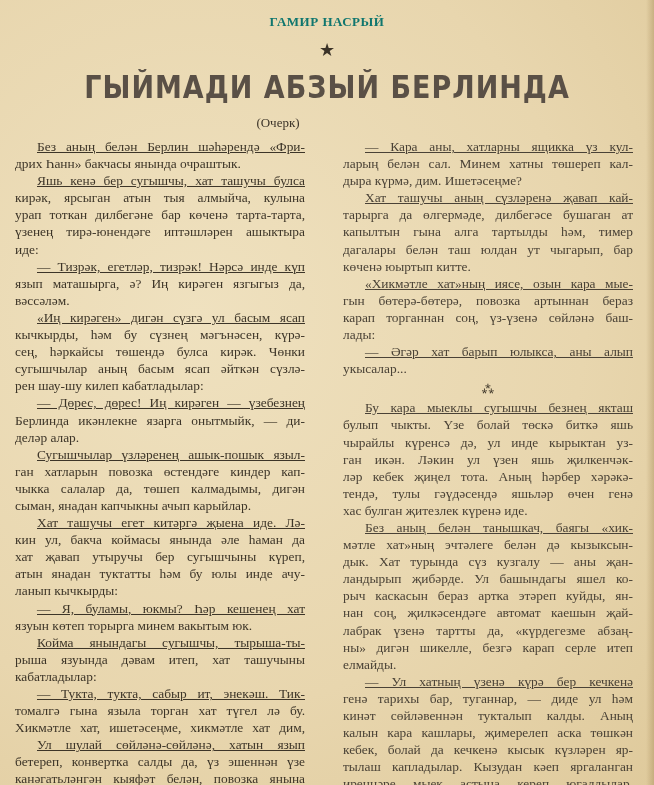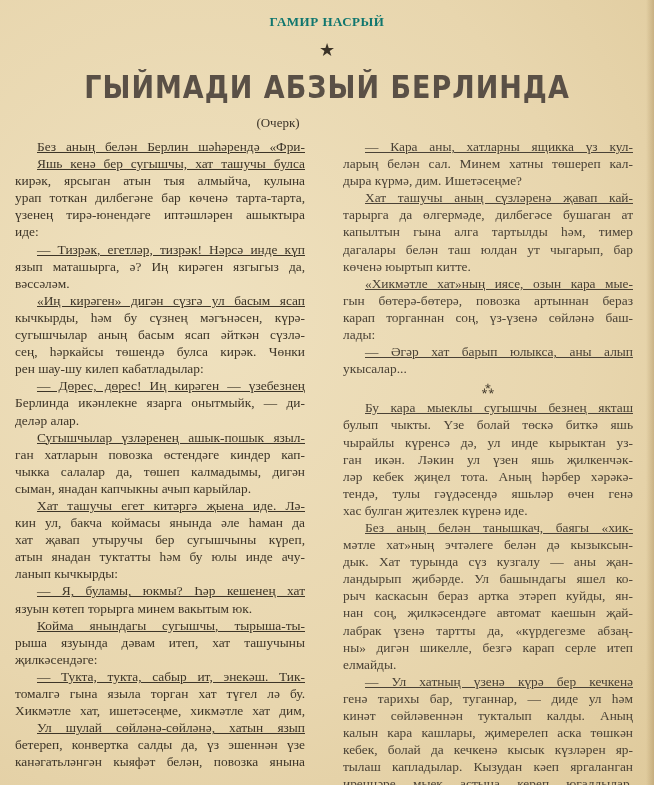--- a/index.html
+++ b/index.html
@@ -53,50 +53,51 @@
 
 <div class="page">
   <div class="right-edge"></div>
   <div class="author">ГАМИР НАСРЫЙ</div>
   <div class="star">★</div>
   <div class="title">ГЫЙМАДИ АБЗЫЙ БЕРЛИНДА</div>
   <div class="subtitle">(Очерк)</div>
 
   <div class="col col-left" id="col-left">
       <span class="line indent">Без аның белән Берлин шәһәрендә «Фри-</span>
+      <span class="line last">дрих Һанн» бакчасы янында очраштык.</span>
       <span class="line indent">Яшь кенә бер сугышчы, хат ташучы булса</span>
       <span class="line">кирәк, ярсыган атын тыя алмыйча, кулына</span>
       <span class="line">урап тоткан дилбегәне бар көченә тарта-тарта,</span>
       <span class="line">үзенең тирә-юнендәге иптәшләрен ашыктыра</span>
       <span class="line last">иде:</span>
       <span class="line indent">— Тизрәк, егетләр, тизрәк! Нәрсә инде күп</span>
       <span class="line">язып маташырга, ә? Иң кирәген язгыгыз да,</span>
       <span class="line last">вәссәләм.</span>
       <span class="line indent">«Иң кирәген» дигән сүзгә ул басым ясап</span>
       <span class="line">кычкырды, һәм бу сүзнең мәгънәсен, күрә-</span>
+      <span class="line">сең, һәркайсы төшендә булса кирәк. Чөнки</span>
       <span class="line">сугышчылар аның басым ясап әйткән сүзлә-</span>
-      <span class="line">сең, һәркайсы төшендә булса кирәк. Чөнки</span>
       <span class="line last">рен шау-шу килеп кабатладылар:</span>
       <span class="line indent">— Дөрес, дөрес! Иң кирәген — үзебезнең</span>
       <span class="line">Берлинда икәнлекне язарга онытмыйк, — ди-</span>
       <span class="line last">деләр алар.</span>
       <span class="line indent">Сугышчылар үзләренең ашык-пошык языл-</span>
       <span class="line">ган хатларын повозка өстендәге киндер кап-</span>
       <span class="line">чыкка салалар да, төшеп калмадымы, дигән</span>
       <span class="line last">сыман, янадан капчыкны ачып карыйлар.</span>
       <span class="line indent">Хат ташучы егет китәргә җыена иде. Лә-</span>
       <span class="line">кин ул, бакча коймасы янында әле һаман да</span>
       <span class="line">хат җавап утыручы бер сугышчыны күреп,</span>
       <span class="line">атын янадан туктатты һәм бу юлы инде ачу-</span>
       <span class="line last">ланып кычкырды:</span>
       <span class="line indent">— Я, буламы, юкмы? Һәр кешенең хат</span>
       <span class="line last">язуын көтеп торырга минем вакытым юк.</span>
       <span class="line indent">Койма янындагы сугышчы, тырыша-ты-</span>
       <span class="line">рыша язуында дәвам итеп, хат ташучыны</span>
-      <span class="line last">җилкәсендәге:</span>
+      <span class="line last">кабатладылар:</span>
       <span class="line indent">— Тукта, тукта, сабыр ит, энекәш. Тик-</span>
       <span class="line">томалгә гына языла торган хат түгел лә бу.</span>
       <span class="line">Хикмәтле хат, ишетәсеңме, хикмәтле хат дим,</span>
       <span class="line indent">Ул шулай сөйләнә-сөйләнә, хатын язып</span>
       <span class="line">бетереп, конвертка салды да, үз эшеннән үзе</span>
       <span class="line">канәгатьләнгән кыяфәт белән, повозка янына</span>
     </div>
   <div class="col col-right" id="col-right">
       <span class="line indent">— Кара аны, хатларны ящикка үз кул-</span>
       <span class="line">ларың белән сал. Минем хатны төшереп кал-</span>

